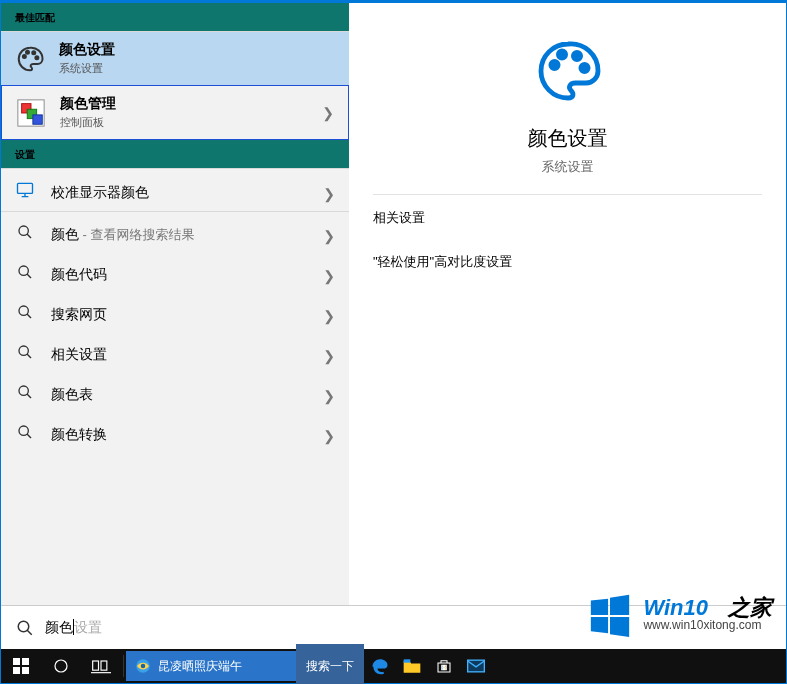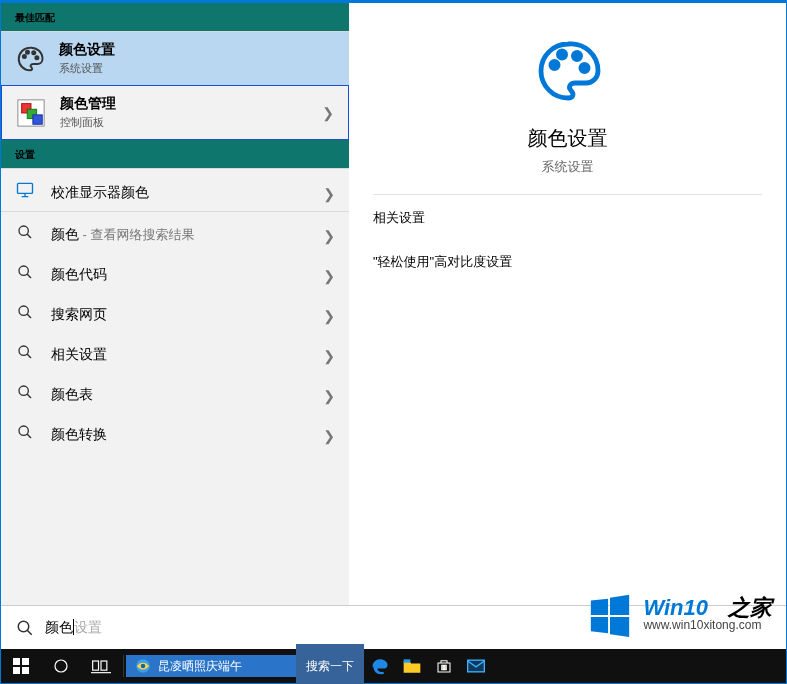--- a/index.html
+++ b/index.html
@@ -58,21 +58,21 @@
   .search-wrap .search-field { flex:1; margin-left:10px; font-size:14px; }
   .search-wrap .typed { color:#000; }
   .search-wrap .ghost { color:#aaa; }
   .caret-blink { border-left:1px solid #000; animation:blink 1s steps(1) infinite; }
   @keyframes blink { 50% { border-color: transparent; } }
 
   
   .taskbar { height:34px; background:#101010; display:flex; align-items:center; color:#fff; position:relative; }
   .tb-btn { width:40px; height:34px; display:flex; align-items:center; justify-content:center; cursor:pointer; }
   .tb-sep { width:1px; height:22px; background:#333; margin:0 2px;}
-  .ie-task { display:flex; align-items:center; height:22px; background:#2a74c9; padding:0 8px; gap:6px; min-width:170px;}
+  .ie-task { display:flex; align-items:center; height:30px; background:#2a74c9; padding:0 8px; gap:6px; min-width:170px;}
   .ie-task .tlabel { font-size:12px; color:#fff; white-space:nowrap; overflow:hidden; text-overflow:ellipsis; max-width:110px;}
   .search-btn { height:44px; background:#36639a; color:#fff; font-size:12px; display:flex; align-items:center; padding:0 10px; cursor:pointer;}
   .tb-icon { width:32px; height:34px; display:flex; align-items:center; justify-content:center; cursor:pointer;}
 
   
   .watermark { position:absolute; right:14px; bottom:46px; display:flex; align-items:center; gap:10px; color:#0078d7; }
   .watermark .wintxt { display:flex; flex-direction:column; line-height:1;}
   .watermark .brand { font-size:22px; font-style:italic; font-weight:700; }
   .watermark .zhi { color:#000;margin-left:20px; }
   .watermark .url { font-size:12px; color:#444; }

